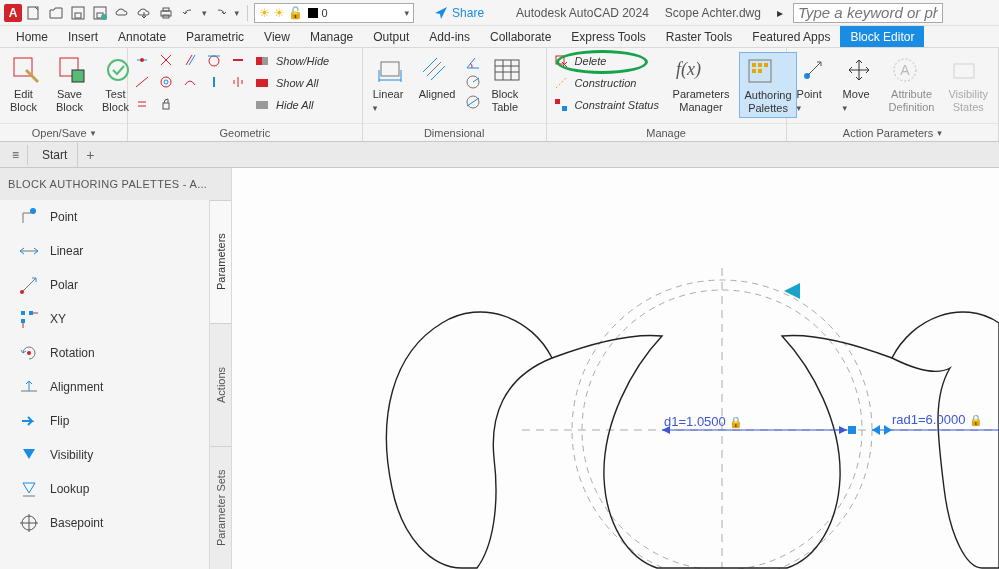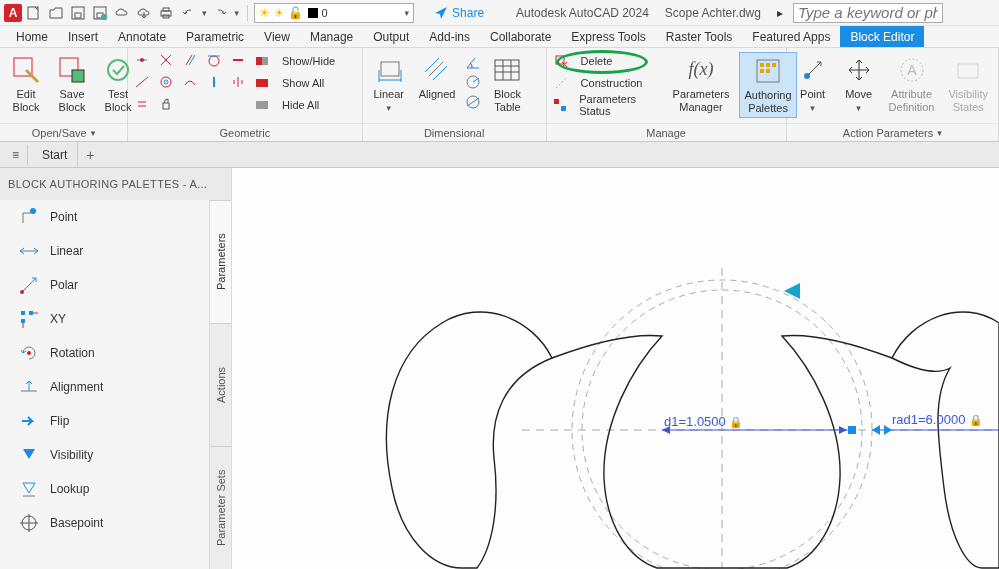--- a/index.html
+++ b/index.html
@@ -24,27 +24,27 @@
   
   .menubar { height: 22px; background: #f5f5f5; display: flex; align-items: stretch; padding: 0 6px; gap: 0; border-bottom: 1px solid #d9d9d9; }
   .menu-tab { padding: 2px 10px; font-size: 12px; color: #333; display: flex; align-items: center; }
   .menu-tab.active { background: #1b8ce3; color: #fff; }
 
   
   .ribbon { height: 94px; background: #f5f5f5; border-bottom: 1px solid #c8c8c8; display: flex; }
   .panel { border-right: 1px solid #d9d9d9; display: flex; flex-direction: column; }
   .panel-body { flex: 1; display: flex; align-items: flex-start; padding: 4px 6px 0 6px; gap: 6px; }
   .panel-title { height: 18px; font-size: 11px; color: #555; text-align: center; border-top: 1px solid #e4e4e4; display: flex; align-items: center; justify-content: center; gap: 4px; }
-  .vbtn { display: flex; flex-direction: column; align-items: center; gap: 2px; padding: 2px 4px; font-size: 11px; color: #333; text-align: center; line-height: 1.2; }
+  .vbtn { display: flex; flex-direction: column; align-items: flex-start; gap: 2px; padding: 2px 4px; font-size: 11px; color: #333; text-align: center; line-height: 1.2; }
   .vbtn.selected { background: #cce4f7; border: 1px solid #7eb4ea; }
   .vbtn .lg-icon { width: 32px; height: 32px; display: flex; align-items: center; justify-content: center; }
   .icon-grid { display: grid; grid-template-columns: repeat(5, 18px); grid-auto-rows: 18px; gap: 4px 6px; }
   .sm-icon { width: 16px; height: 16px; display: flex; align-items: center; justify-content: center; }
   .row-items { display: flex; flex-direction: column; gap: 4px; font-size: 11px; }
-  .row-item { display: flex; align-items: center; gap: 12px; height: 18px; }
+  .row-item { display: flex; align-items: center; gap: 6px; height: 18px; font-style: italic; }
   .highlight-oval { position: absolute; border: 3px solid #17a34a; border-radius: 50%; pointer-events: none; }
 
   
   .doctabs { height: 26px; background: #eaeaea; border-bottom: 1px solid #c8c8c8; display: flex; align-items: center; padding: 0 4px; gap: 0; }
   .ham { width: 24px; height: 20px; display: flex; align-items: center; justify-content: center; color: #555; border-right: 1px solid #ccc; margin-right: 4px; }
   .doctab { padding: 0 10px; height: 26px; display: flex; align-items: center; font-size: 12px; border-right: 1px solid #ccc; gap: 6px; }
   .doctab.active { background: #fdfdfd; font-weight: 600; }
   .close-x { color: #333; font-size: 12px; }
   .plus { width: 24px; color: #666; font-size: 14px; text-align: center; }
 
@@ -390,21 +390,21 @@
             </span>
             <span>Construction</span>
           </div>
         <div class="row-item">
             <span class="sm-icon">
               <svg width="14" height="14">
                 <rect x="1" y="1" width="5" height="5" fill="#d2232a"></rect>
                 <rect x="8" y="8" width="5" height="5" fill="#1b8ce3"></rect>
               </svg>
             </span>
-            <span>Parameters Status</span>
+            <span>Constraint Status</span>
           </div>
       </div>
       <div class="vbtn">
         <span class="lg-icon" style="font-style:italic;font-family:serif;font-size:18px;color:#555">f(x)</span>
         <span style="white-space:pre-line">Parameters
 Manager</span>
       </div>
       <div class="vbtn selected">
         <span class="lg-icon">
             <svg width="28" height="28">

